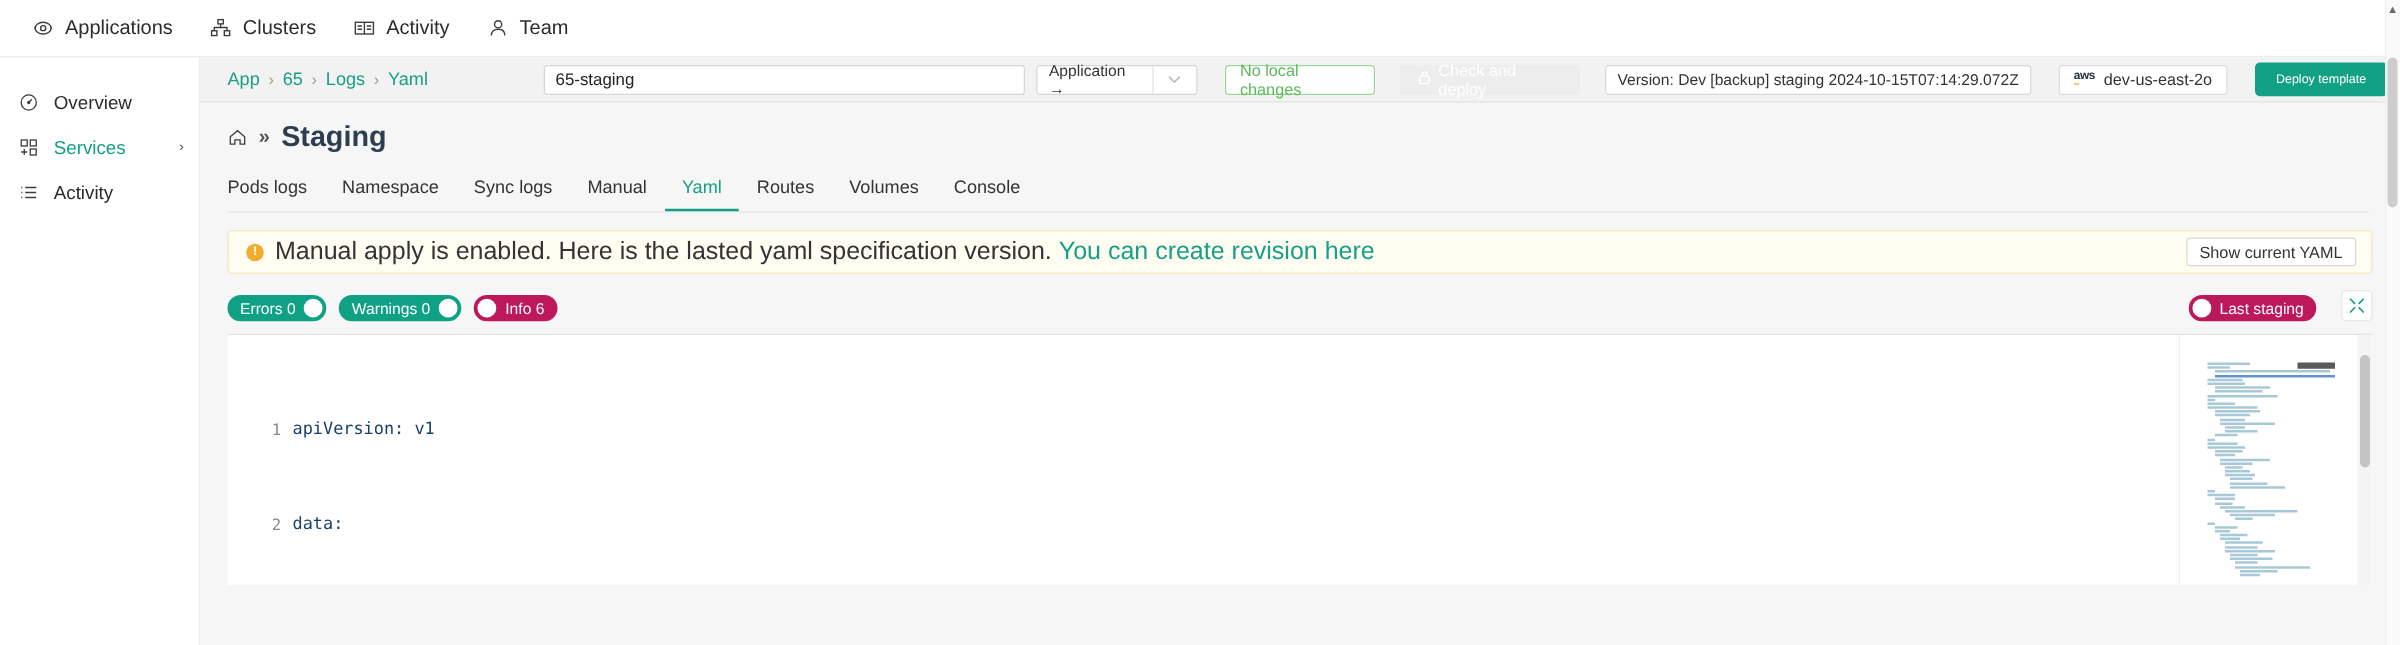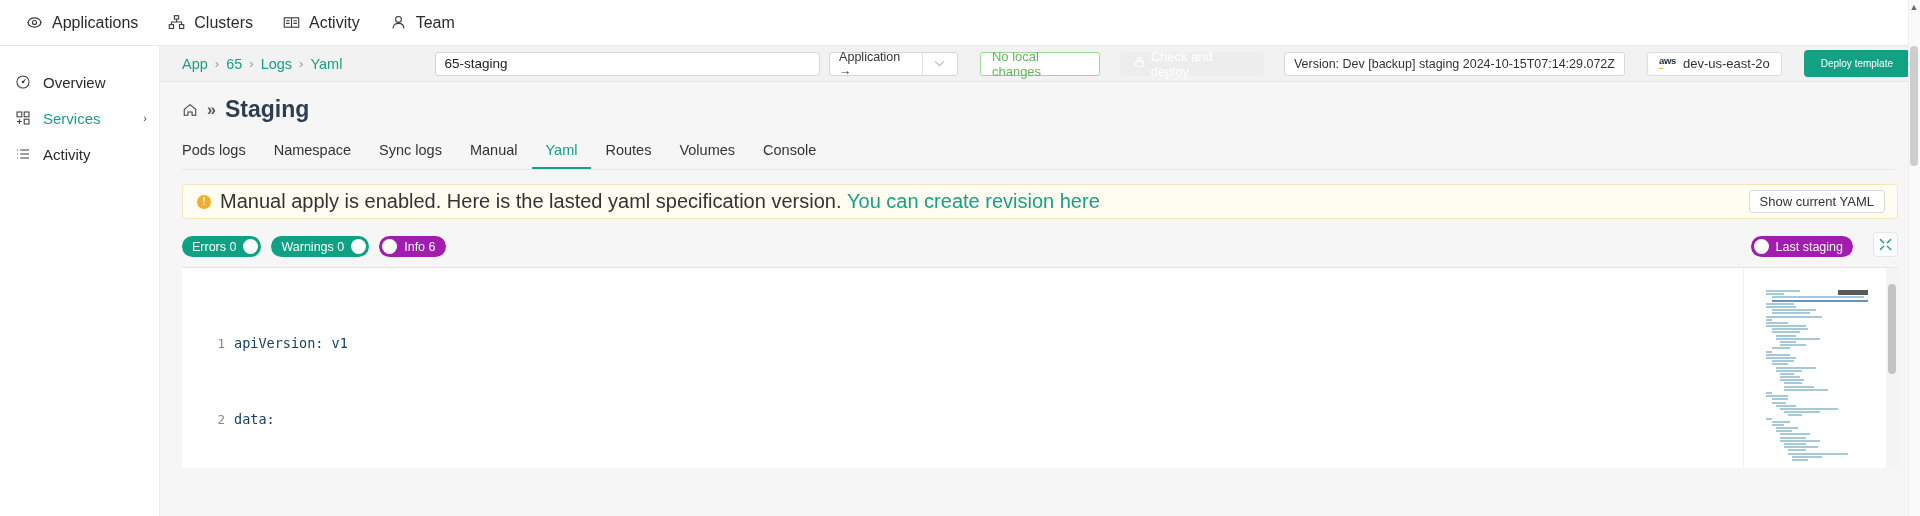--- a/index.html
+++ b/index.html
@@ -194,21 +194,21 @@
   }
   .toggle {
     height: 21px; border-radius: 11px;
     display: flex; align-items: center;
     font-size: 12.5px; cursor: pointer; user-select: none;
     padding: 0 3px;
   }
   .toggle .knob { width: 15px; height: 15px; border-radius: 50%; background: #fff; flex:0 0 15px; }
   .toggle .lab { padding: 0 7px; white-space: nowrap; }
   .toggle.on { background: #0fa184; color: #fff; flex-direction: row; }
-  .toggle.off { background: #a21caf; color: #fafafa; flex-direction: row; }
+  .toggle.off { background: #be185d; color: #fafafa; flex-direction: row; }
   .spacer { flex: 1; }
   .expand-btn {
     width: 25px; height: 25px; border-radius: 4px;
     background: #fff; border: 1px solid #e6e6e6;
     display: flex; align-items: center; justify-content: center;
     color: #16a085; cursor: pointer; margin-left: 10px;
   }
   .divider { margin: 10px 22px 0 22px; border-top: 1px solid #e4e4e4; }
 
   

